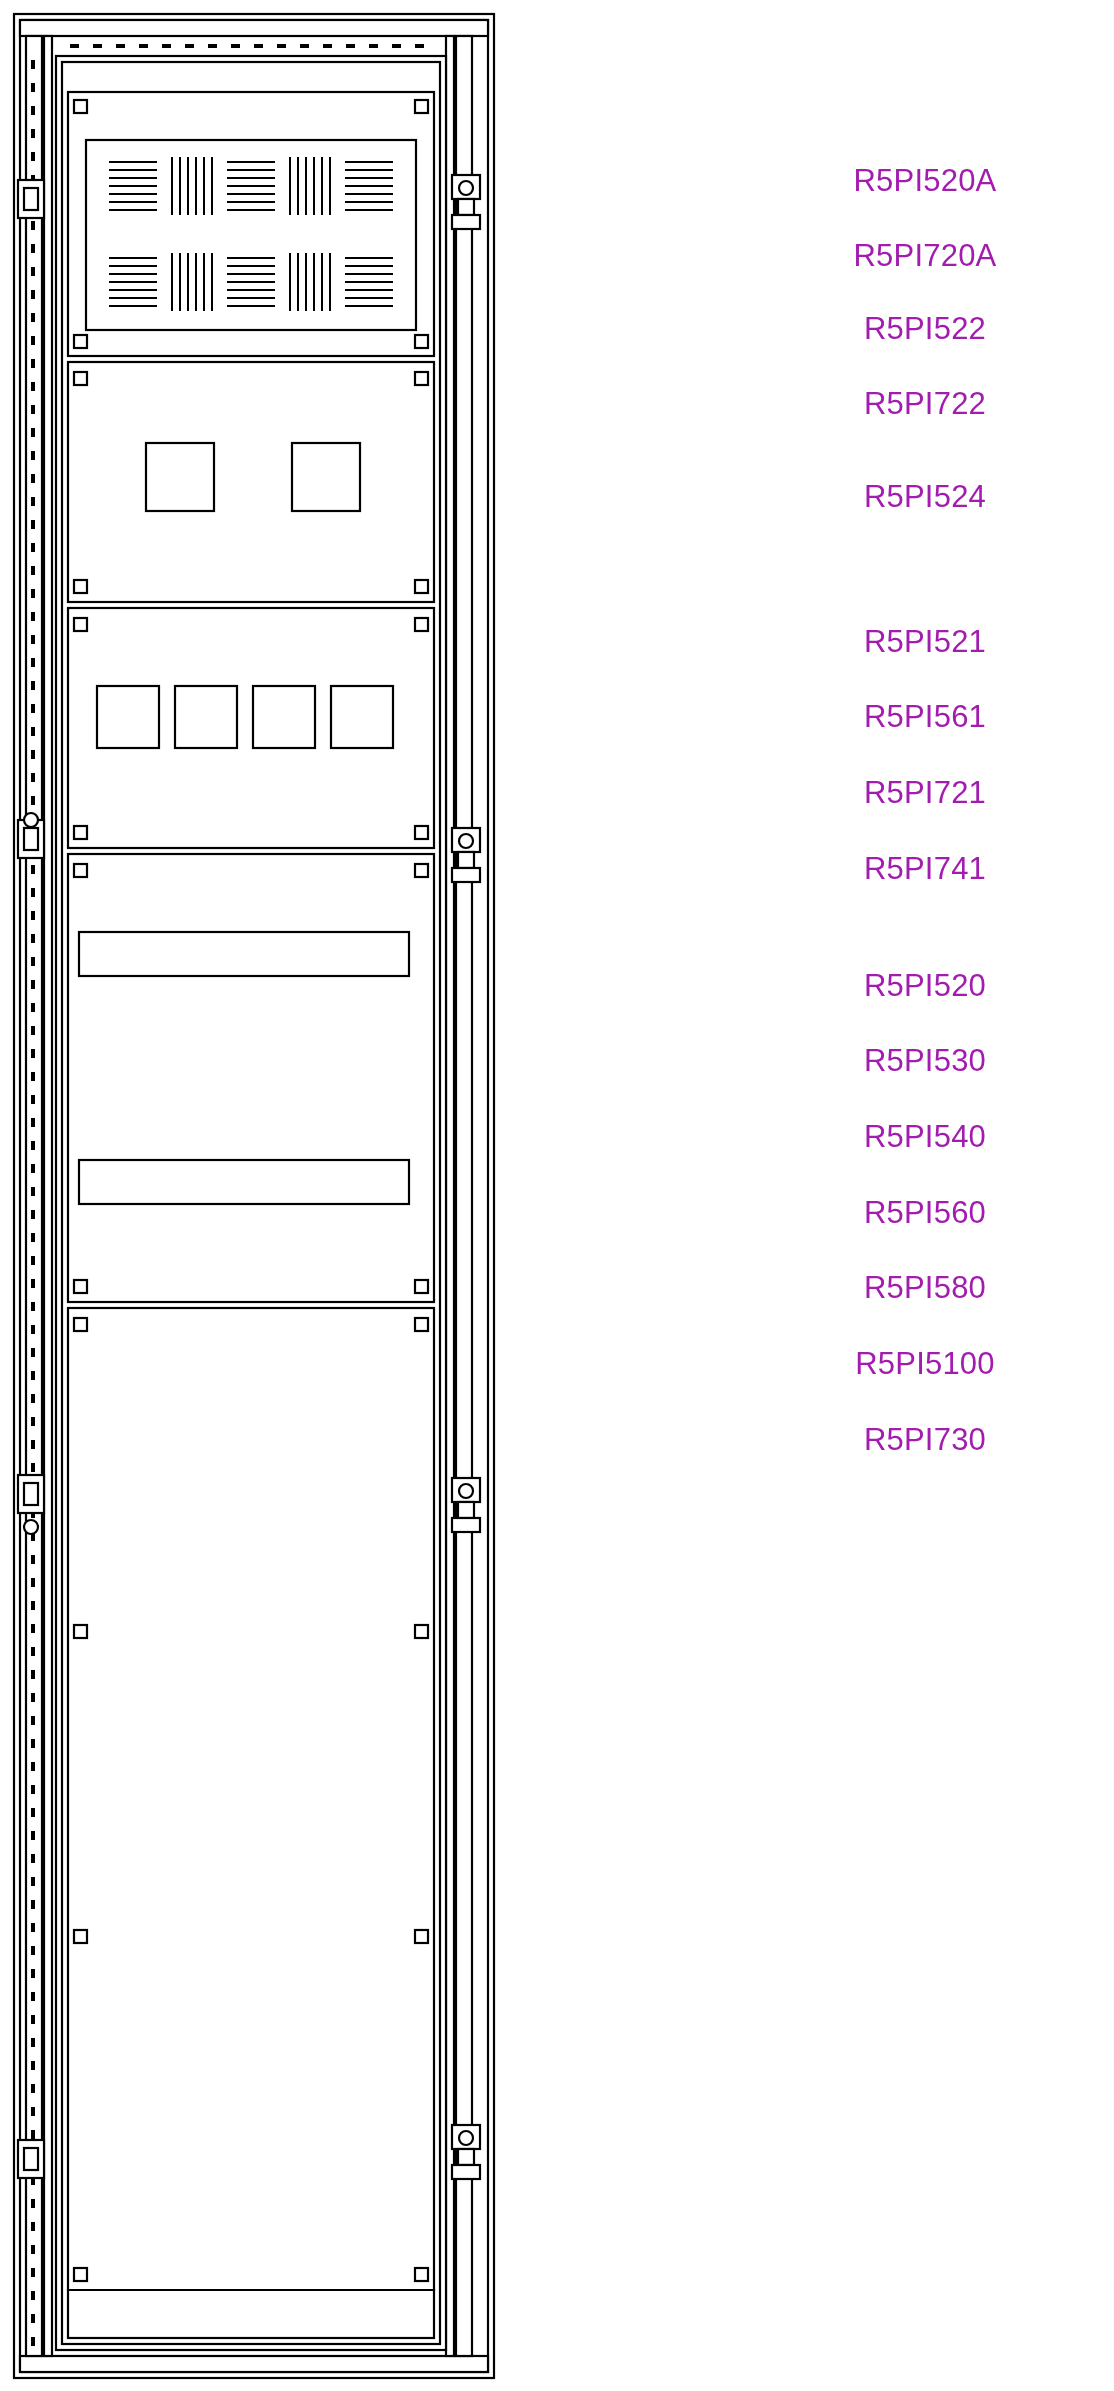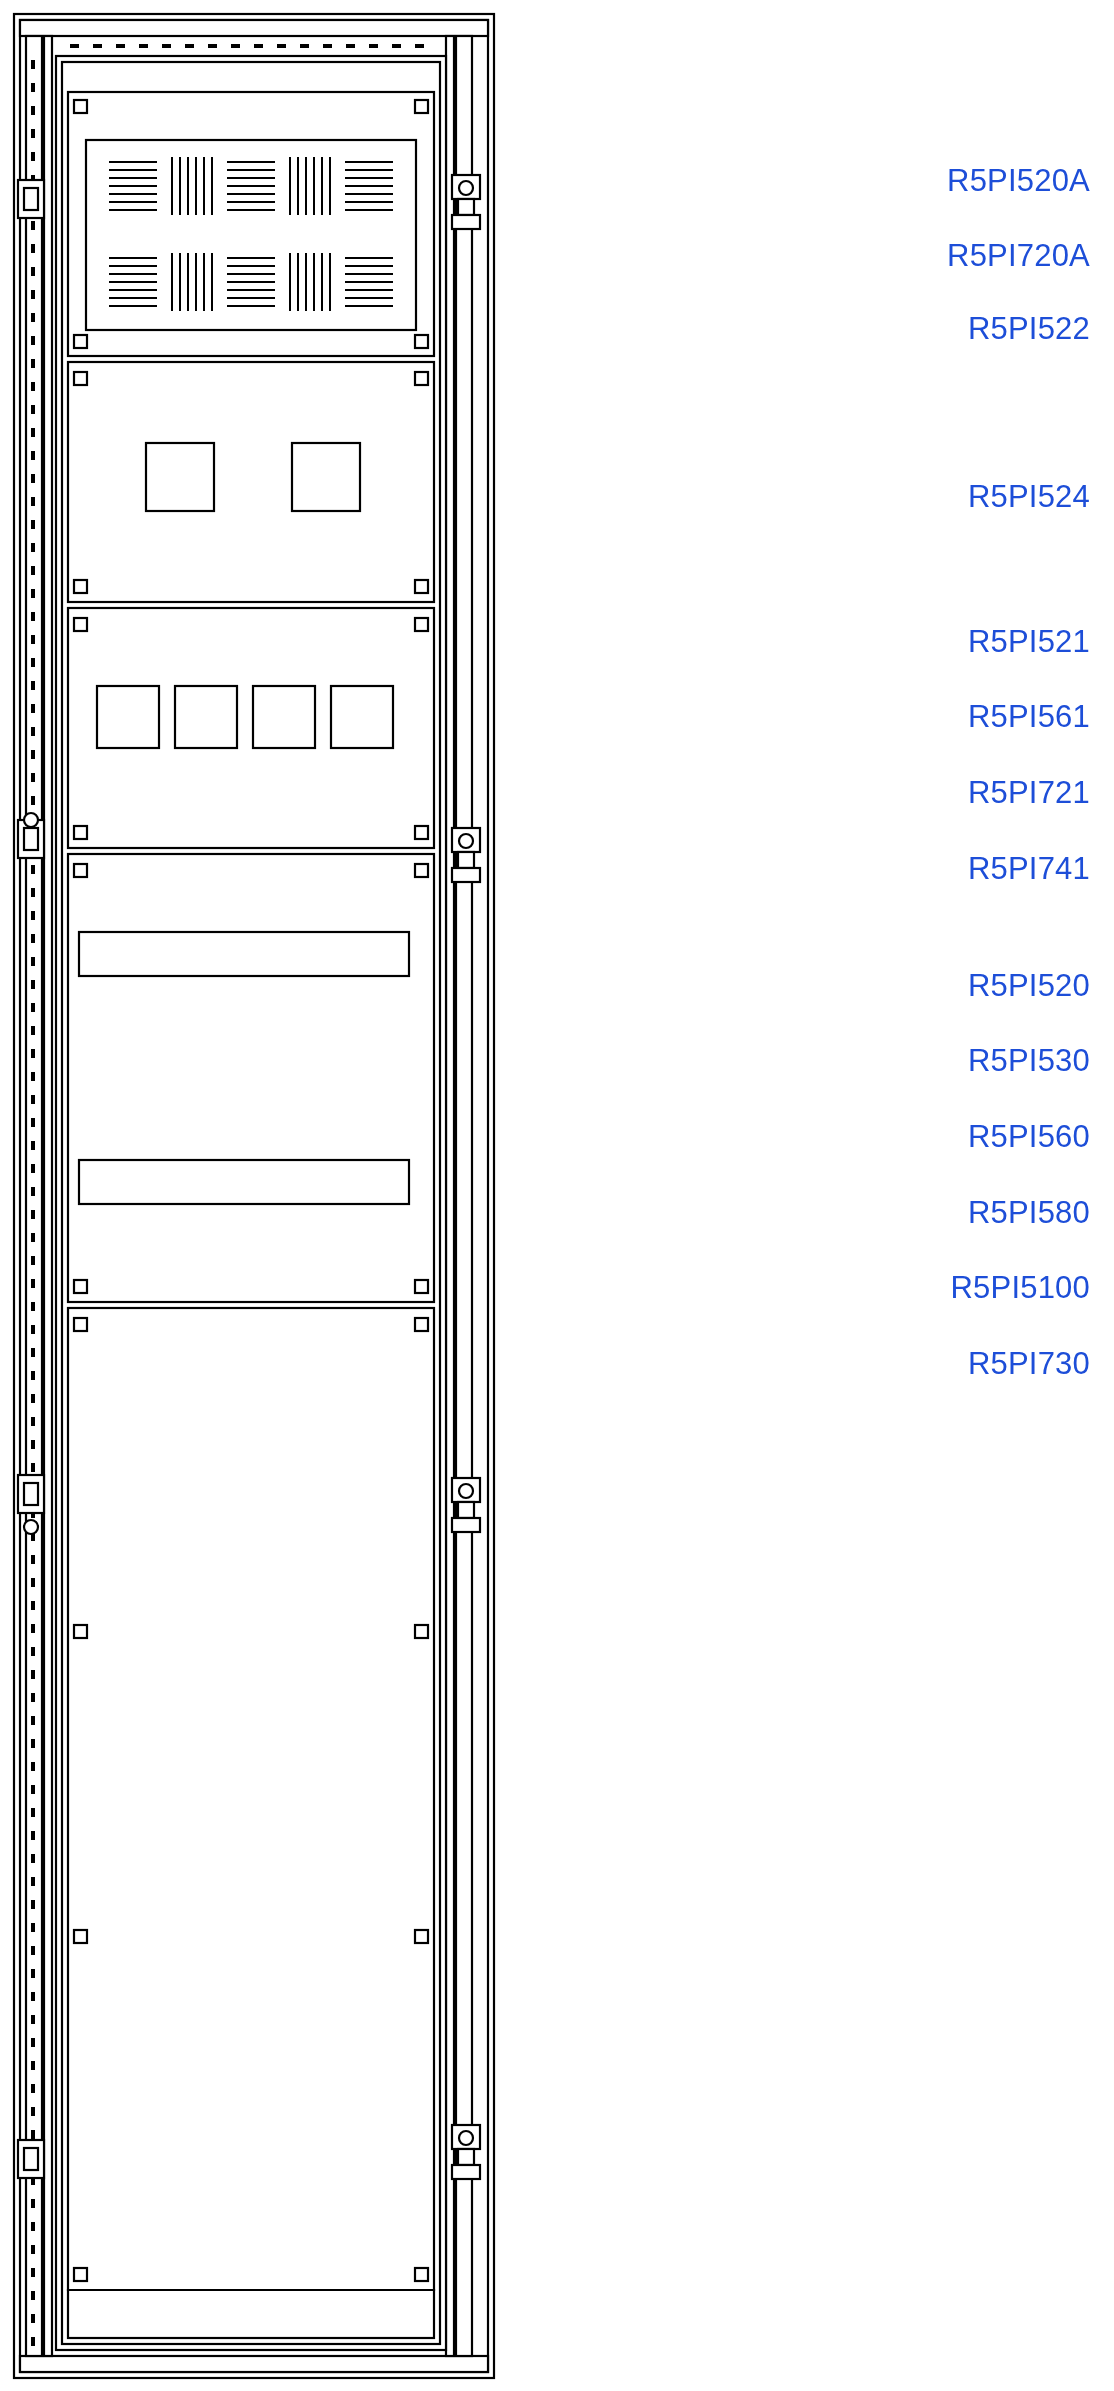--- a/index.html
+++ b/index.html
@@ -30,24 +30,24 @@
     position: absolute;
     left: 760px;
     top: 0;
     width: 354px;
     height: 2391px;
   }
   .label-group {
     position: absolute;
     left: 0;
     width: 330px;
-    text-align: right;
+    text-align: center;
     font-size: 31px;
     line-height: 1.22;
-    color: #1d4ed8;
+    color: #a21caf;
     letter-spacing: 0.2px;
     white-space: pre-line;
   }
   .label-line {
     display: block;
   }
 </style>
 </head>
 <body>
 
@@ -393,36 +393,38 @@
 
   <div id="labels">
 
     <div class="label-group" style="top:124px">
       <span class="label-line">R5PI520A</span>
       <span class="label-line">R5PI720A</span>
     </div>
 
     <div class="label-group" style="top:272px">
       <span class="label-line">R5PI522</span>
+      <span class="label-line">R5PI722</span>
     </div>
 
     <div class="label-group" style="top:440px">
       <span class="label-line">R5PI524</span>
     </div>
 
     <div class="label-group" style="top:585px">
       <span class="label-line">R5PI521</span>
       <span class="label-line">R5PI561</span>
       <span class="label-line">R5PI721</span>
       <span class="label-line">R5PI741</span>
     </div>
 
     <div class="label-group" style="top:929px">
       <span class="label-line">R5PI520</span>
       <span class="label-line">R5PI530</span>
+      <span class="label-line">R5PI540</span>
       <span class="label-line">R5PI560</span>
       <span class="label-line">R5PI580</span>
       <span class="label-line">R5PI5100</span>
       <span class="label-line">R5PI730</span>
     </div>
 
   </div>
 
 </div>
 

